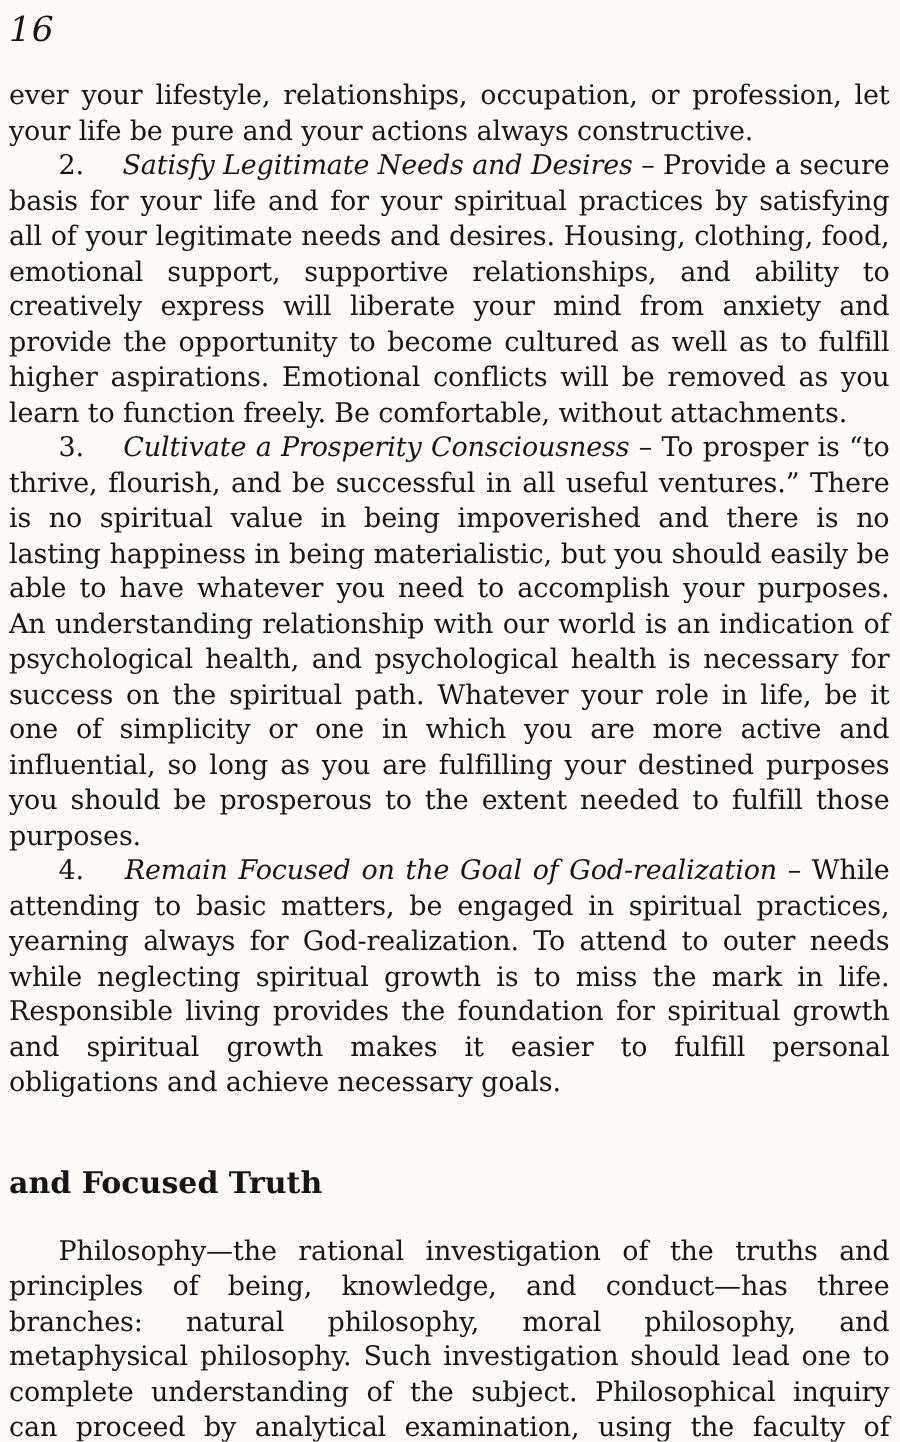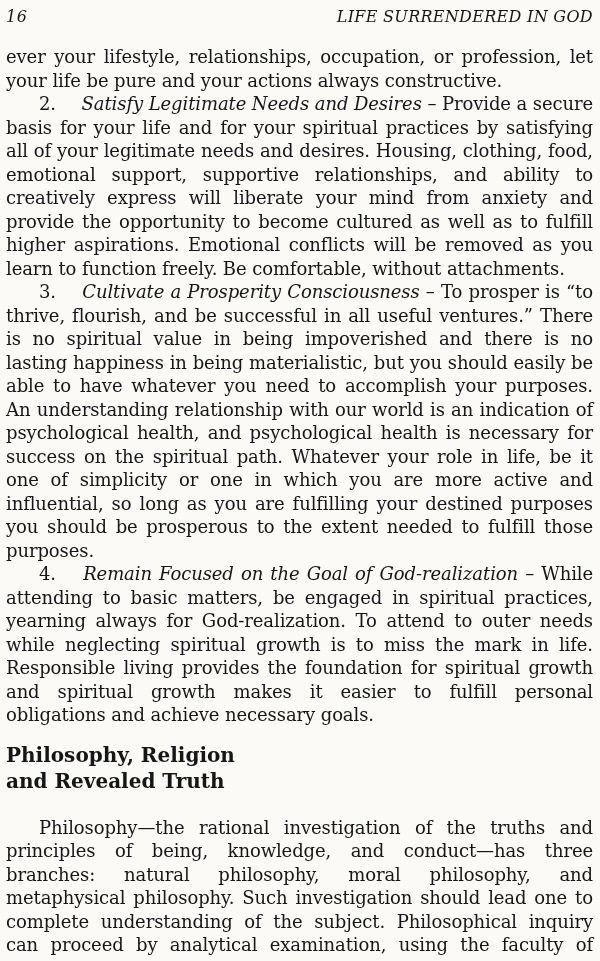--- a/index.html
+++ b/index.html
@@ -15,21 +15,21 @@
     box-sizing: border-box;
     width: 600px;
     height: 961px;
     padding: 7px 7px 0 6px;
   }
   .page-header {
     display: flex;
     justify-content: space-between;
     align-items: baseline;
     font-style: italic;
-    font-size: 16px;
+    font-size: 23px;
     margin-bottom: 19px;
   }
   .page-num { letter-spacing: 0.5px; }
   .running-title { letter-spacing: 0.3px; }
   .body-text {
     margin: 0;
     font-size: 18px;
     line-height: 23.5px;
     text-align: justify;
     letter-spacing: -0.1px;
@@ -45,31 +45,30 @@
     line-height: 26px;
   }
 </style>
 </head>
 <body>
 
 <div class="page">
 
   <header class="page-header">
     <span class="page-num">16</span>
-    <span class="running-title">LIFE SURRENDERED IN GOD</span>
   </header>
 
   <p class="body-text no-indent">ever your lifestyle, relationships, occupation, or profession, let your life be pure and your actions always constructive.</p>
 
   <p class="body-text indent"><span>2. </span><span class="italic">Satisfy Legitimate Needs and Desires</span><span> – Provide a secure basis for your life and for your spiritual practices by satisfying all of your legitimate needs and desires. Housing, clothing, food, emotional support, supportive relationships, and ability to creatively express will liberate your mind from anxiety and provide the opportunity to become cultured as well as to fulfill higher aspirations. Emotional conflicts will be removed as you learn to function freely. Be comfortable, without attachments.</span></p>
 
   <p class="body-text indent"><span>3. </span><span class="italic">Cultivate a Prosperity Consciousness</span><span> – To prosper is “to thrive, flourish, and be successful in all useful ventures.” There is no spiritual value in being impoverished and there is no lasting happiness in being materialistic, but you should easily be able to have whatever you need to accomplish your purposes. An understanding relationship with our world is an indication of psychological health, and psychological health is necessary for success on the spiritual path. Whatever your role in life, be it one of simplicity or one in which you are more active and influential, so long as you are fulfilling your destined purposes you should be prosperous to the extent needed to fulfill those purposes.</span></p>
 
   <p class="body-text indent"><span>4. </span><span class="italic">Remain Focused on the Goal of God-realization</span><span> – While attending to basic matters, be engaged in spiritual practices, yearning always for God-realization. To attend to outer needs while neglecting spiritual growth is to miss the mark in life. Responsible living provides the foundation for spiritual growth and spiritual growth makes it easier to fulfill personal obligations and achieve necessary goals.</span></p>
 
   <h2 class="section-heading">
-    <span>Philosophy, Religion</span><br>
-    <span>and Revealed Truth</span>
+    <br>
+    <span>and Focused Truth</span>
   </h2>
 
   <p class="body-text indent cut-off">Philosophy—the rational investigation of the truths and principles of being, knowledge, and conduct—has three branches: natural philosophy, moral philosophy, and metaphysical philosophy. Such investigation should lead one to complete understanding of the subject. Philosophical inquiry can proceed by analytical examination, using the faculty of intelligence to determine con-</p>
 
 </div>
 
 </body></html>

